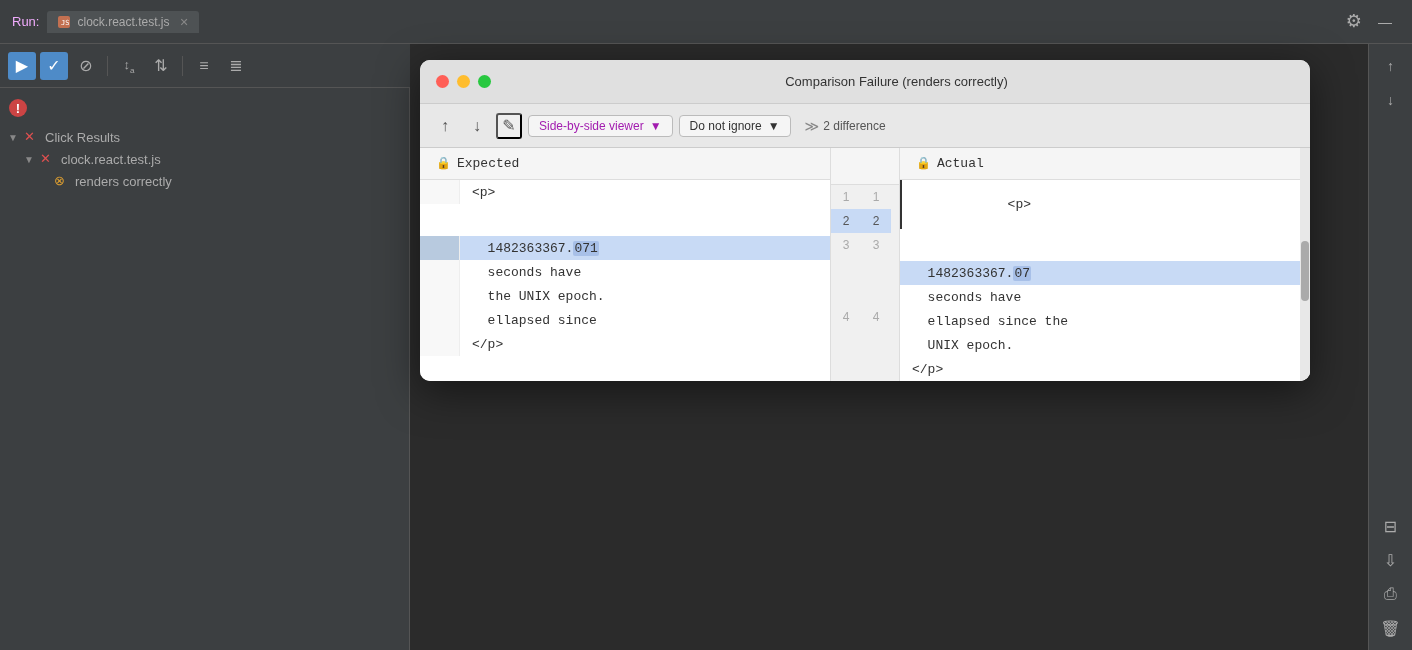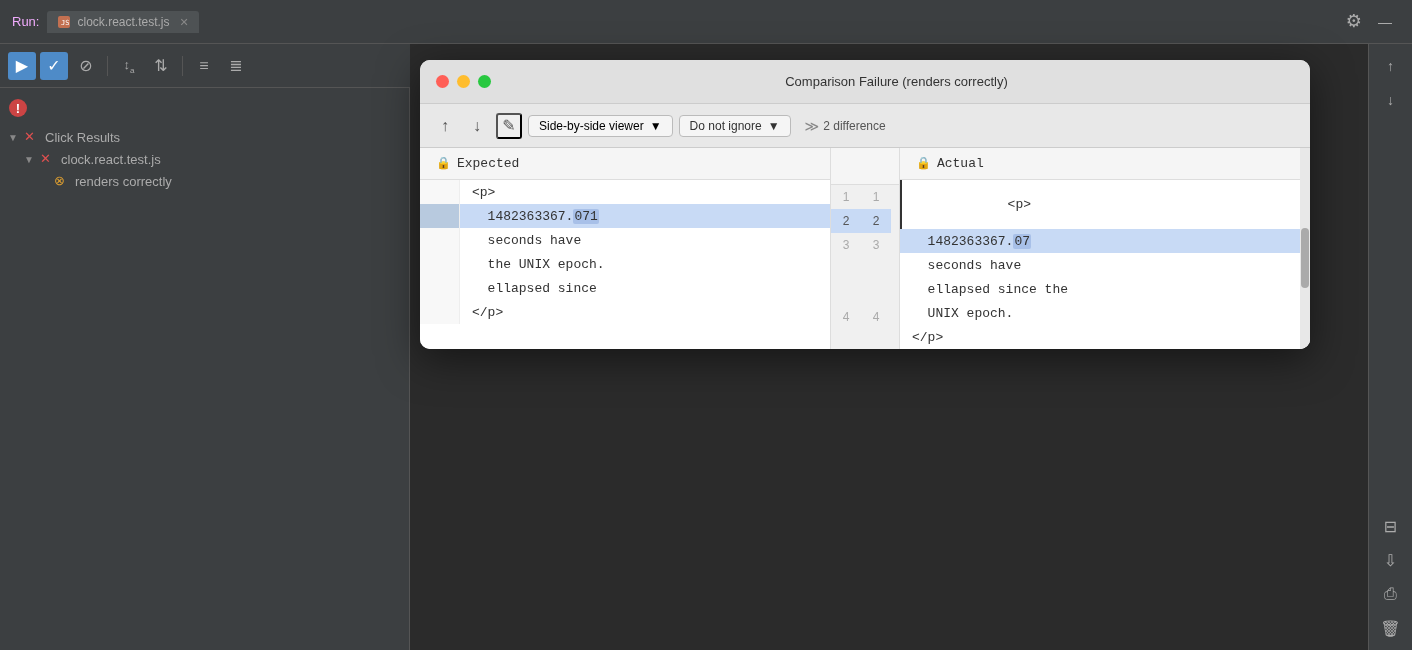--- a/index.html
+++ b/index.html
@@ -267,21 +267,21 @@
       border-radius: 3px;
     }
     .viewer-dropdown {
       display: flex;
       align-items: flex-end;
       background: #f5f5f5;
       border: 1px solid #bbb;
       border-radius: 4px;
       padding: 3px 10px;
       font-size: 12px;
-      color: #000000;
+      color: #a21caf;
       cursor: pointer;
       gap: 6px;
     }
     .ignore-dropdown {
       display: flex;
       align-items: center;
       background: #f5f5f5;
       border: 1px solid #bbb;
       border-radius: 4px;
       padding: 3px 10px;
@@ -354,20 +354,21 @@
     .diff-line-content {
       flex: 1;
       padding: 2px 12px;
       color: #333;
       display: flex;
       align-items: center;
       white-space: pre;
     }
     .diff-line.highlighted {
       background: #c8daf5;
+      margin-top: 32px;
     }
     .diff-line.highlighted .diff-line-num {
       background: #b8cadf;
     }
     .diff-line.highlighted .diff-line-content {
       background: #c8daf5;
     }
 
     
     .diff-middle {

